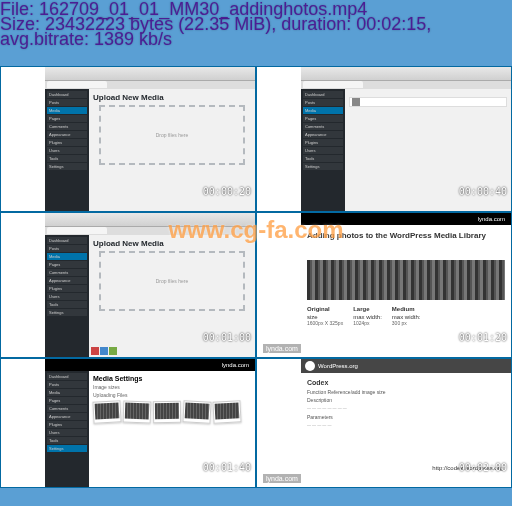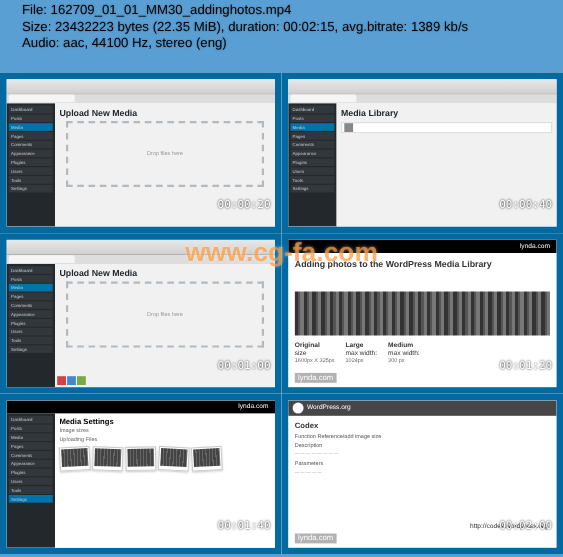--- a/index.html
+++ b/index.html
@@ -1,21 +1,21 @@
 <!DOCTYPE html>
 <html><head>
 <meta charset="utf-8">
 <style>
 * { margin:0; padding:0; box-sizing:border-box; }
 body { width:512px; height:506px; background:#5a9fd4; font-family:Arial,sans-serif; overflow:hidden; }
-.info { position:absolute; top:2px; left:20px; z-index:10; color:#000000; font-size:12px; line-height:15px; text-shadow:0 0 2px rgba(0,0,0,0.3); }
+.info { position:absolute; top:2px; left:0; z-index:10; color:#4c1d95; font-size:18px; line-height:15px; text-shadow:0 0 2px rgba(0,0,0,0.3); }
 .info .gen { font-weight:bold; }
 .grid { position:absolute; top:66px; left:0; width:512px; display:flex; flex-wrap:wrap; }
-.panel { width:256px; height:146px; background:#fff; position:relative; border:6px solid #0369a1; overflow:hidden; }
-.panel5,.panel6 { width:256px; height:146px; }
+.panel { width:256px; height:146px; background:#fff; position:relative; border:1px solid #0369a1; overflow:hidden;padding-left:44px; }
+.panel5,.panel6 { width:256px; height:130px; }
 .browser-chrome { height:14px; background:linear-gradient(#e8e8e8,#d0d0d0); border-bottom:1px solid #aaa; }
 .tabbar { height:8px; background:#ddd; display:flex; gap:1px; padding:0 2px; }
 .tab { width:60px; height:7px; background:#f5f5f5; border-radius:2px 2px 0 0; }
 .wp { display:flex; height:calc(100% - 22px); }
 .sidebar { width:44px; background:#23282d; display:flex; flex-direction:column; padding:2px; gap:1px; }
 .side-item { height:7px; background:#32373c; font-size:4px; color:#ccc; padding:1px 2px; overflow:hidden; white-space:nowrap; }
 .side-item.active { background:#0073aa; }
 .main { flex:1; background:#f1f1f1; padding:4px; position:relative; }
 .title { font-size:8px; font-weight:bold; color:#23282d; margin-bottom:3px; }
 .upload-box { border:2px dashed #b4b9be; height:60px; margin:2px 6px; display:flex; align-items:center; justify-content:center; font-size:5px; color:#999; }
@@ -56,21 +56,20 @@
 .thumbs-bottom { position:absolute; bottom:2px; left:2px; display:flex; gap:1px; }
 .mini-thumb { width:8px; height:8px; }
 .mini-thumb.a{background:#c44;} .mini-thumb.b{background:#48c;} .mini-thumb.c{background:#7a4;}
 </style>
 </head>
 <body>
 
 <div class="info">
   <div>File: 162709_01_01_MM30_addinghotos.mp4</div>
   <div>Size: 23432223 bytes (22.35 MiB), duration: 00:02:15, avg.bitrate: 1389 kb/s</div>
-  <div>Audio: aac, 44100 Hz, stereo (eng)</div>
 </div>
 
 <div class="center-wm">www.cg-fa.com</div>
 
 <div class="grid">
 
   <div class="panel">
     <div class="browser-chrome"></div>
     <div class="tabbar">
         <div class="tab"></div>
@@ -110,21 +109,20 @@
         <div class="side-item active">Media</div>
         <div class="side-item">Pages</div>
         <div class="side-item">Comments</div>
         <div class="side-item">Appearance</div>
         <div class="side-item">Plugins</div>
         <div class="side-item">Users</div>
         <div class="side-item">Tools</div>
         <div class="side-item">Settings</div>
       </div>
       <div class="main">
-        <div class="title"><span>Media Library</span></div>
         <div class="media-rows">
           <div class="media-row">
               <div class="thumb"></div>
             </div>
         </div>
       </div>
     </div>
     <div class="timestamp">00:00:40</div>
   </div>
 

